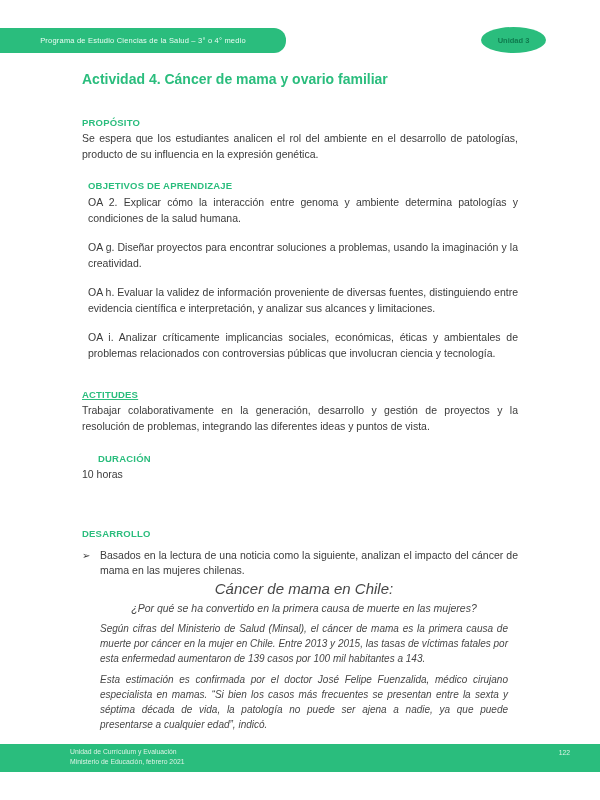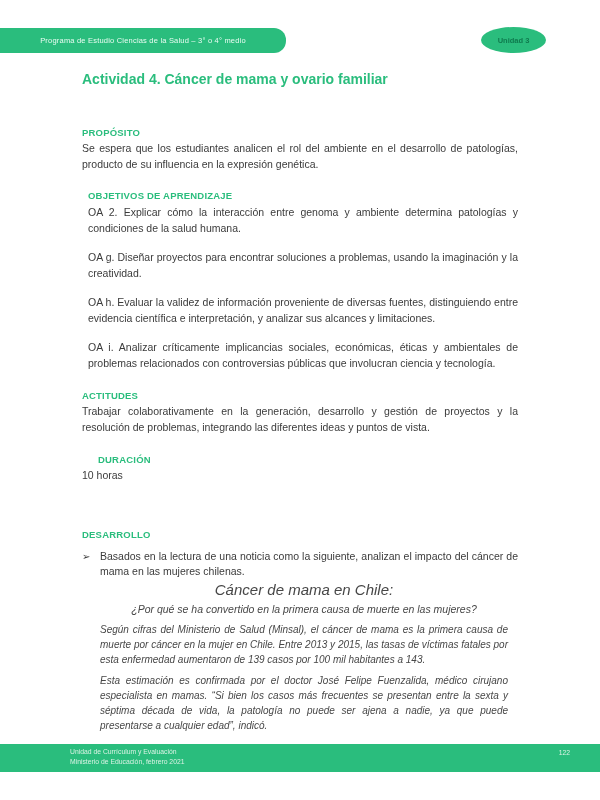--- a/index.html
+++ b/index.html
@@ -37,25 +37,25 @@
     color:#2abd7d;font-size:14px;font-weight:bold;line-height:17px;
   }
   .sec-heading{
     color:#2abd7d;font-size:9.5px;font-weight:bold;letter-spacing:.2px;
     line-height:13px;margin:0;
   }
   .body-p{
     font-size:10.5px;line-height:15.5px;margin:2px 0 0 0;
     text-align:justify;
   }
-  .proposito-h{margin-top:38px;}
+  .proposito-h{margin-top:28px;}
   .objetivos{padding-left:6px;margin-top:17px;}
   .objetivos .body-p{margin:3px 0 14px 0;}
   .objetivos .body-p:last-child{margin-bottom:0;}
-  .actitudes-h{margin-top:18px;}
+  .actitudes-h{margin-top:27px;text-decoration:underline;}
   .duracion-h{margin-top:18px;margin-left:16px;}
   .desarrollo-h{margin-top:44px;}
   .sub-heading{
     font-size:10.5px;font-weight:bold;color:#333;line-height:15px;
     margin:4px 0 0 0;
   }
   .bullet-row{
     display:flex;margin-top:8px;
   }
   .bullet-marker{

